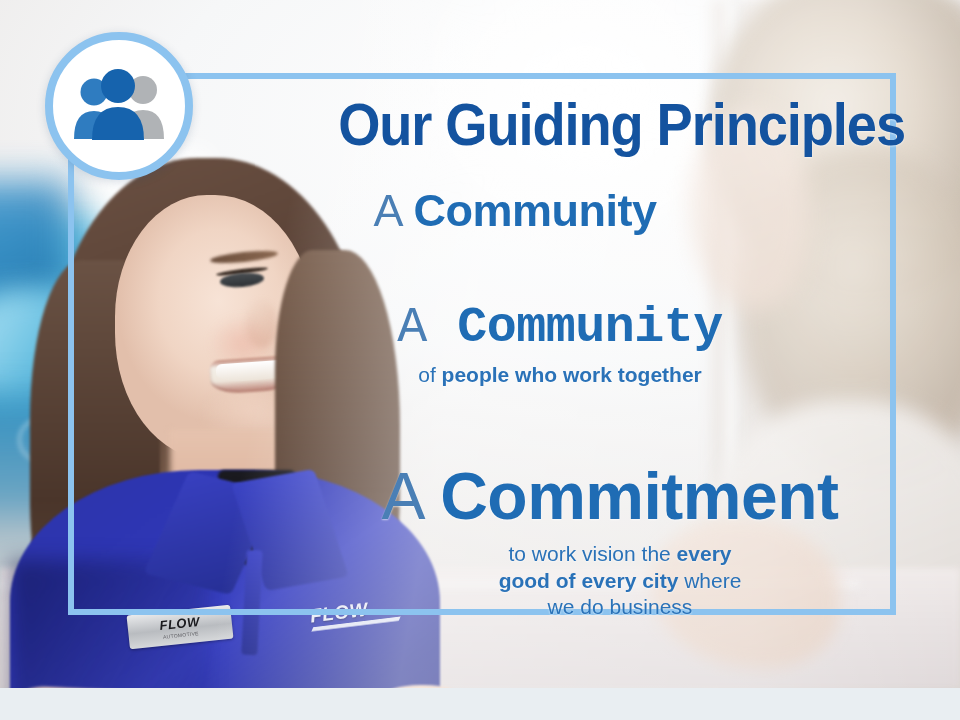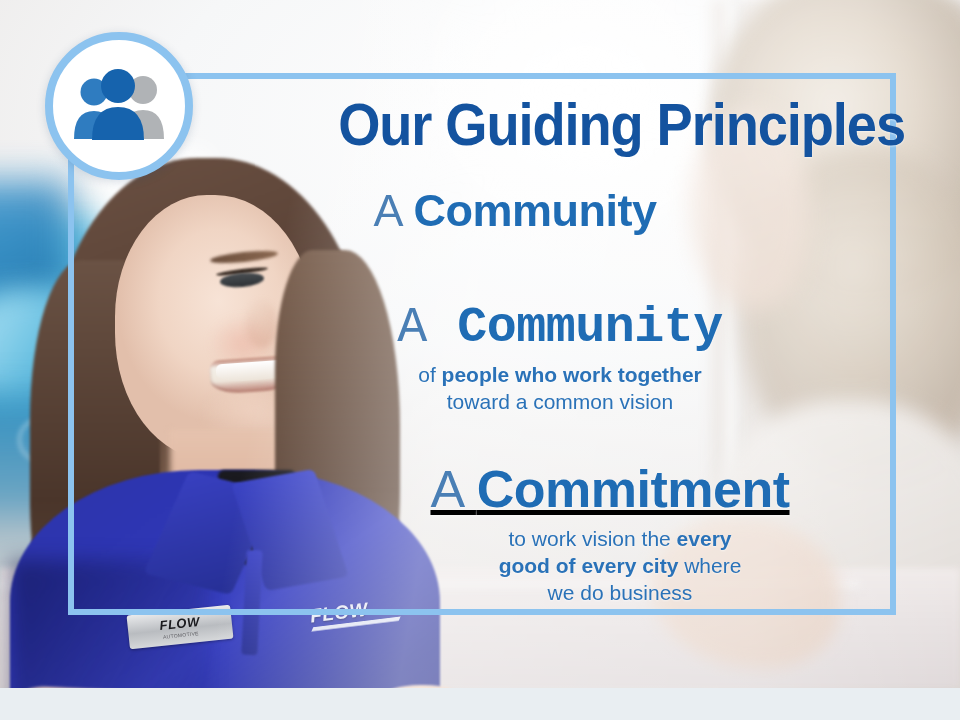--- a/index.html
+++ b/index.html
@@ -354,21 +354,21 @@
   #p1 .p-head { font-size:45px; padding-left:70px; }
   #p1 .p-sub  { padding-left:70px; margin-top:8px; }
 
   
   #p2 { left:0; top:302px; }
   #p2 .p-head { font-size:50px; padding-left:160px;font-family:Liberation Mono, monospace; }
   #p2 .p-sub  { padding-left:160px; margin-top:8px; }
 
   
   #p3 { left:0; top:462px; }
-  #p3 .p-head { font-size:52px; padding-left:260px;text-decoration:underline; }
+  #p3 .p-head { font-size:66px; padding-left:260px; }
   #p3 .p-sub  { padding-left:280px; margin-top:10px; }
 
 </style>
 </head>
 <body>
 
 <div class="stage">
 
   <div class="photo">
     <div class="bg-base"></div>
@@ -457,21 +457,21 @@
         <span class="art">A </span>
         <span class="word">Community</span>
       </div>
     </div>
 
     <div class="principle" id="p2">
       <div class="p-head">
         <span class="art">A </span>
         <span class="word">Community</span>
       </div>
-      <div class="p-sub"><span>of </span><b>people who work together</b><br><span>toward a common vision</span></div>
+      <div class="p-sub"><span>of </span><b>people who work together</b><br></div>
     </div>
 
     <div class="principle" id="p3">
       <div class="p-head">
         <span class="art">A </span>
         <span class="word">Commitment</span>
       </div>
       <div class="p-sub"><span>to work vision the </span><b>every</b><br><b>good of every city</b><span> where</span><br><span>we do business</span></div>
     </div>
 

